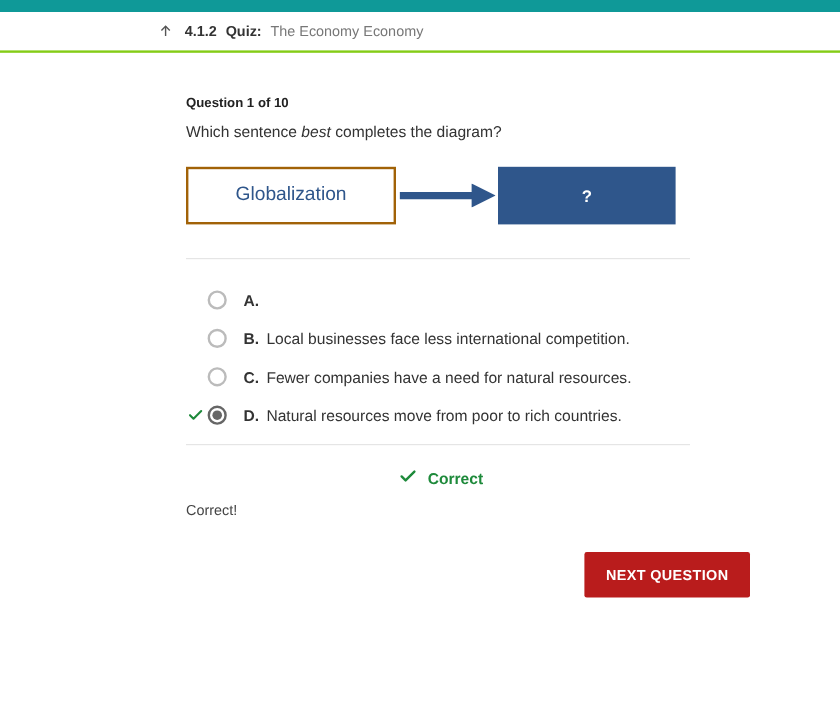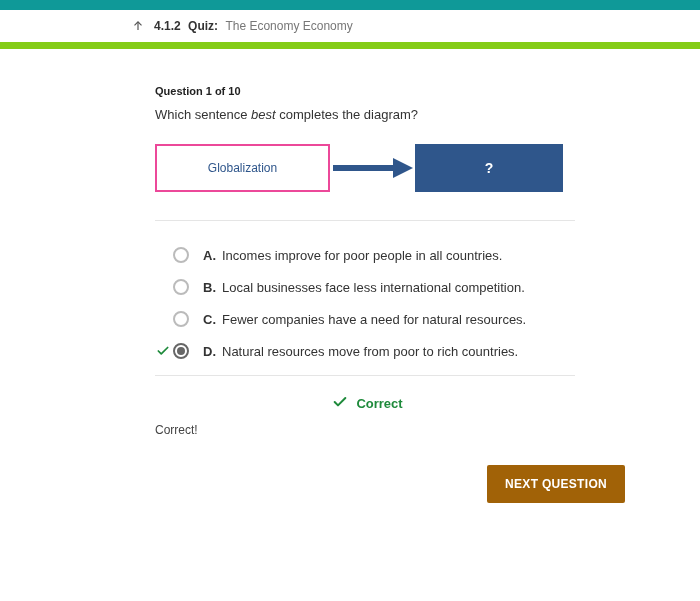--- a/index.html
+++ b/index.html
@@ -9,21 +9,21 @@
       width: 700px;
       height: 601px;
       overflow: hidden;
     }
     .topbar {
       height: 10px;
       background: #0f9998;
     }
     .header {
       padding: 8px 0 8px 130px;
-      border-bottom: 7px solid #84cc16;
+      border-bottom: 2px solid #84cc16;
       display: flex;
       align-items: center;
       font-size: 12px;
       color: #555;
     }
     .back-icon {
       width: 16px;
       height: 16px;
       margin-right: 8px;
       display: inline-flex;
@@ -53,28 +53,28 @@
       color: #333;
       margin-bottom: 22px;
     }
     .question-text em { }
     .diagram-row {
       display: flex;
       align-items: center;
       margin-bottom: 28px;
     }
     .diagram-box1 {
-      border: 2px solid #ec4899;
+      border: 2px solid #a16207;
       color: #2f568b;
       width: 175px;
       height: 48px;
       display: flex;
       align-items: center;
       justify-content: center;
-      font-size: 12px;
+      font-size: 16px;
       background: #fff;
     }
     .arrow-wrap {
       width: 85px;
       display: flex;
       align-items: center;
       justify-content: center;
     }
     .diagram-box2 {
       background: #2f568b;
@@ -153,21 +153,21 @@
       font-size: 12px;
       color: #444;
       margin-bottom: 28px;
     }
     .next-wrap {
       width: 470px;
       display: flex;
       justify-content: flex-end;
     }
     .next-btn {
-      background: #a16207;
+      background: #b91c1c;
       color: #fff;
       border: none;
       padding: 12px 18px;
       font-size: 12px;
       font-weight: 700;
       letter-spacing: 0.3px;
       cursor: pointer;
       border-radius: 2px;
     }
   </style>
@@ -205,21 +205,20 @@
     <div class="diagram-box2">?</div>
   </div>
 
   <hr class="divider">
 
   <div class="options" id="options-container">
       <div class="option-row">
         <span class="option-check"></span>
         <span class="radio"></span>
         <span class="option-letter">A.</span>
-        <span>Incomes improve for poor people in all countries.</span>
       </div>
       <div class="option-row">
         <span class="option-check"></span>
         <span class="radio"></span>
         <span class="option-letter">B.</span>
         <span>Local businesses face less international competition.</span>
       </div>
       <div class="option-row">
         <span class="option-check"></span>
         <span class="radio"></span>

